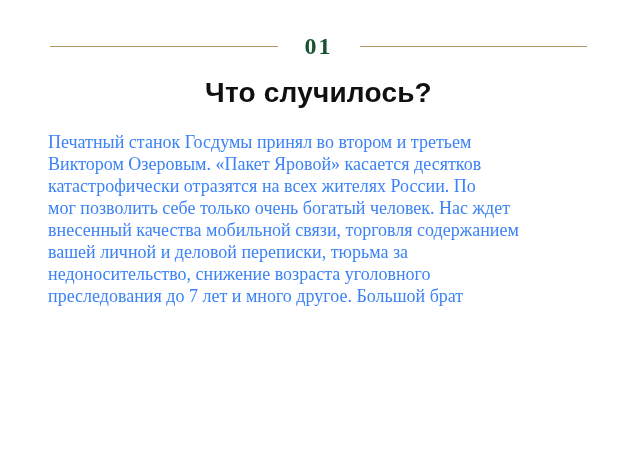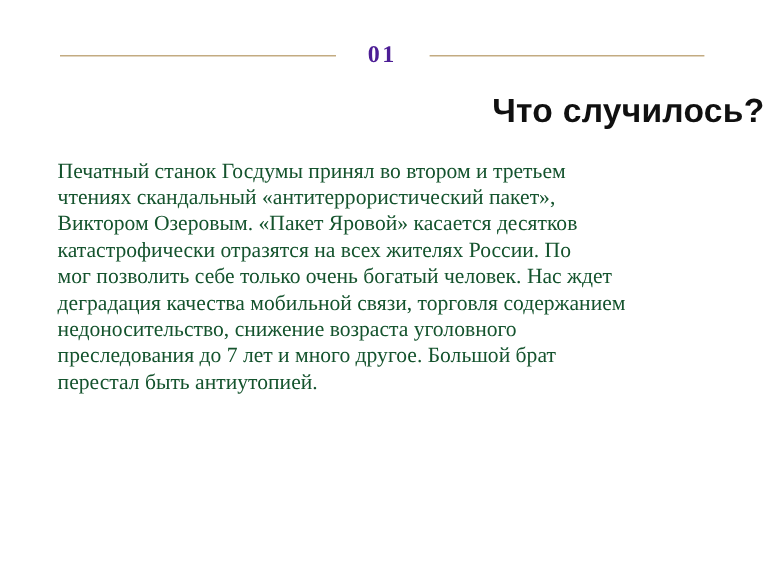--- a/index.html
+++ b/index.html
@@ -20,65 +20,64 @@
     align-items: center;
     margin: 36px 50px 0 50px;
   }
   .rule {
     flex: 1;
     height: 1px;
     background: #b59763;
   }
   .section-number {
     margin: 0 27px;
-    color: #4c1d95;
+    color: #14532d;
     font-family: "Liberation Serif", "DejaVu Serif", serif;
     font-weight: bold;
-    font-size: 20px;
+    font-size: 24px;
     letter-spacing: 2px;
     line-height: 20px;
   }
   .title {
     margin: 21px 0 0 0;
-    text-align: right;
+    text-align: center;
     font-family: "Liberation Sans", "DejaVu Sans", sans-serif;
     font-weight: 700;
     font-size: 28px;
     line-height: 32px;
     color: #101010;
     letter-spacing: 0.2px;
   }
   .article-body {
     margin: 22px 30px 0 48px;
     font-size: 18px;
     line-height: 22px;
-    color: #14532d;
+    color: #3b82f6;
   }
   .article-line {
     white-space: nowrap;
   }
 </style>
 </head>
 <body>
 
 <div class="page">
 
   <div class="section-header">
     <div class="rule"></div>
     <div class="section-number">01</div>
     <div class="rule"></div>
   </div>
 
   <h1 class="title">Что случилось?</h1>
 
   <div class="article-body">
     <div class="article-line">Печатный станок Госдумы принял во втором и третьем</div>
-    <div class="article-line">чтениях скандальный «антитеррористический пакет»,</div>
     <div class="article-line">Виктором Озеровым. «Пакет Яровой» касается десятков</div>
     <div class="article-line">катастрофически отразятся на всех жителях России. По</div>
     <div class="article-line">мог позволить себе только очень богатый человек. Нас ждет</div>
-    <div class="article-line">деградация качества мобильной связи, торговля содержанием</div>
+    <div class="article-line">внесенный качества мобильной связи, торговля содержанием</div>
+    <div class="article-line">вашей личной и деловой переписки, тюрьма за</div>
     <div class="article-line">недоносительство, снижение возраста уголовного</div>
     <div class="article-line">преследования до 7 лет и много другое. Большой брат</div>
-    <div class="article-line">перестал быть антиутопией.</div>
   </div>
 
 </div>
 
 </body></html>

